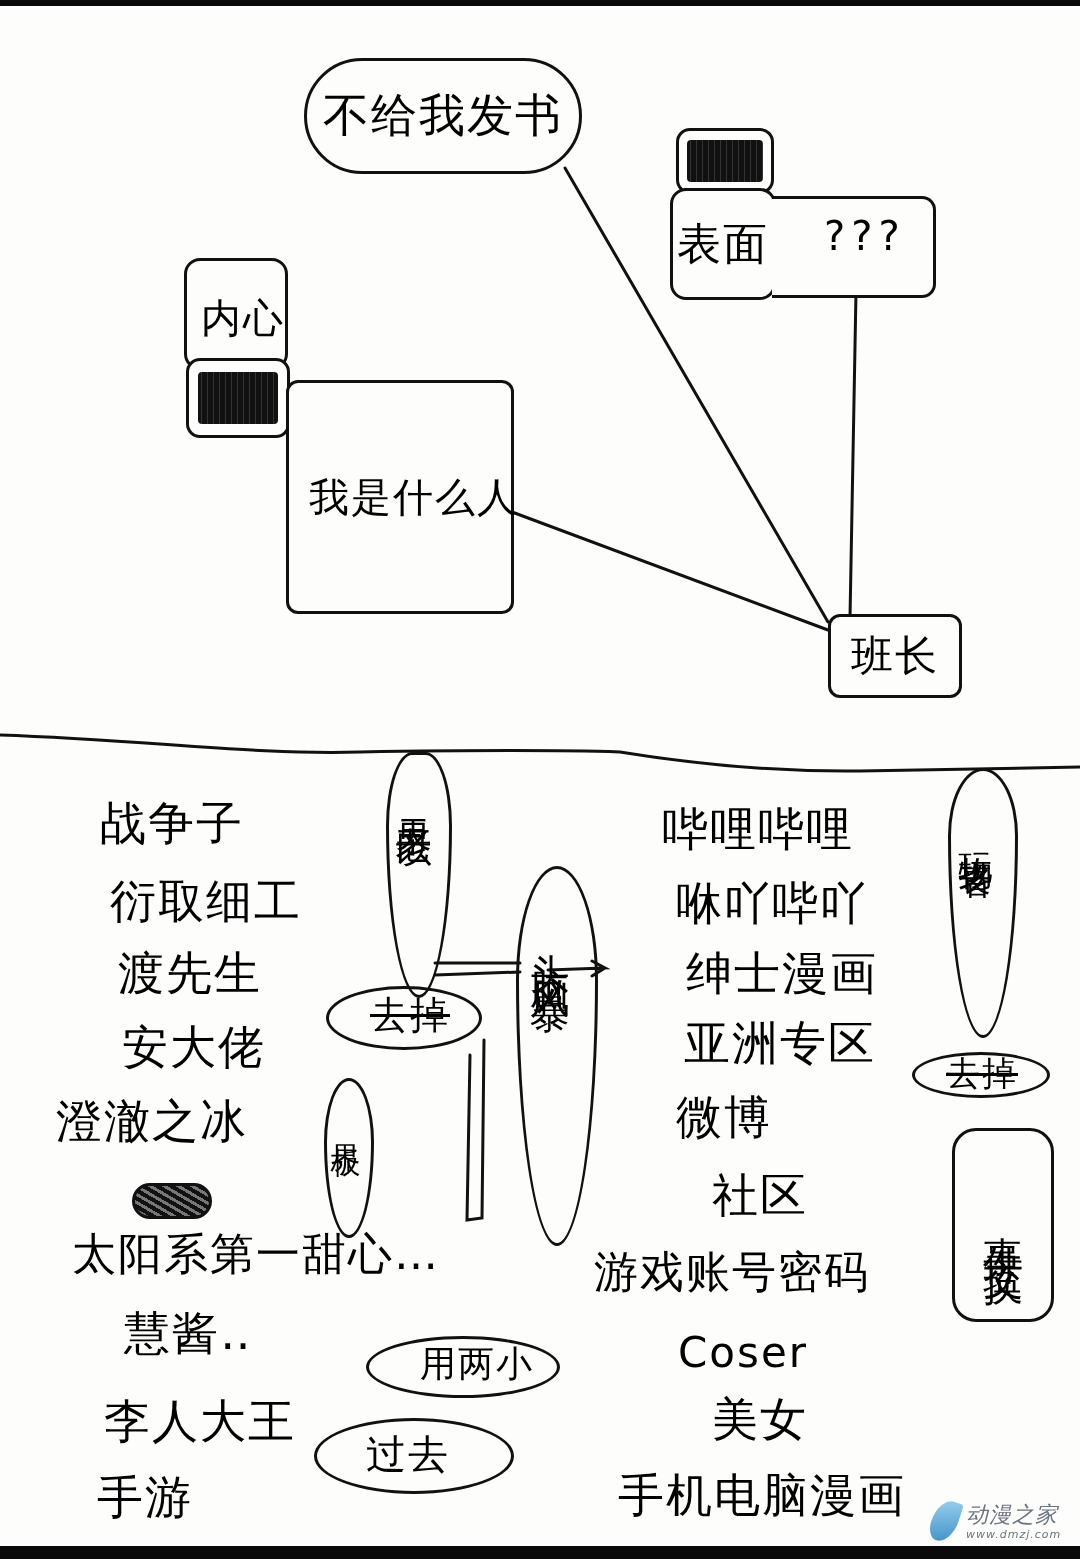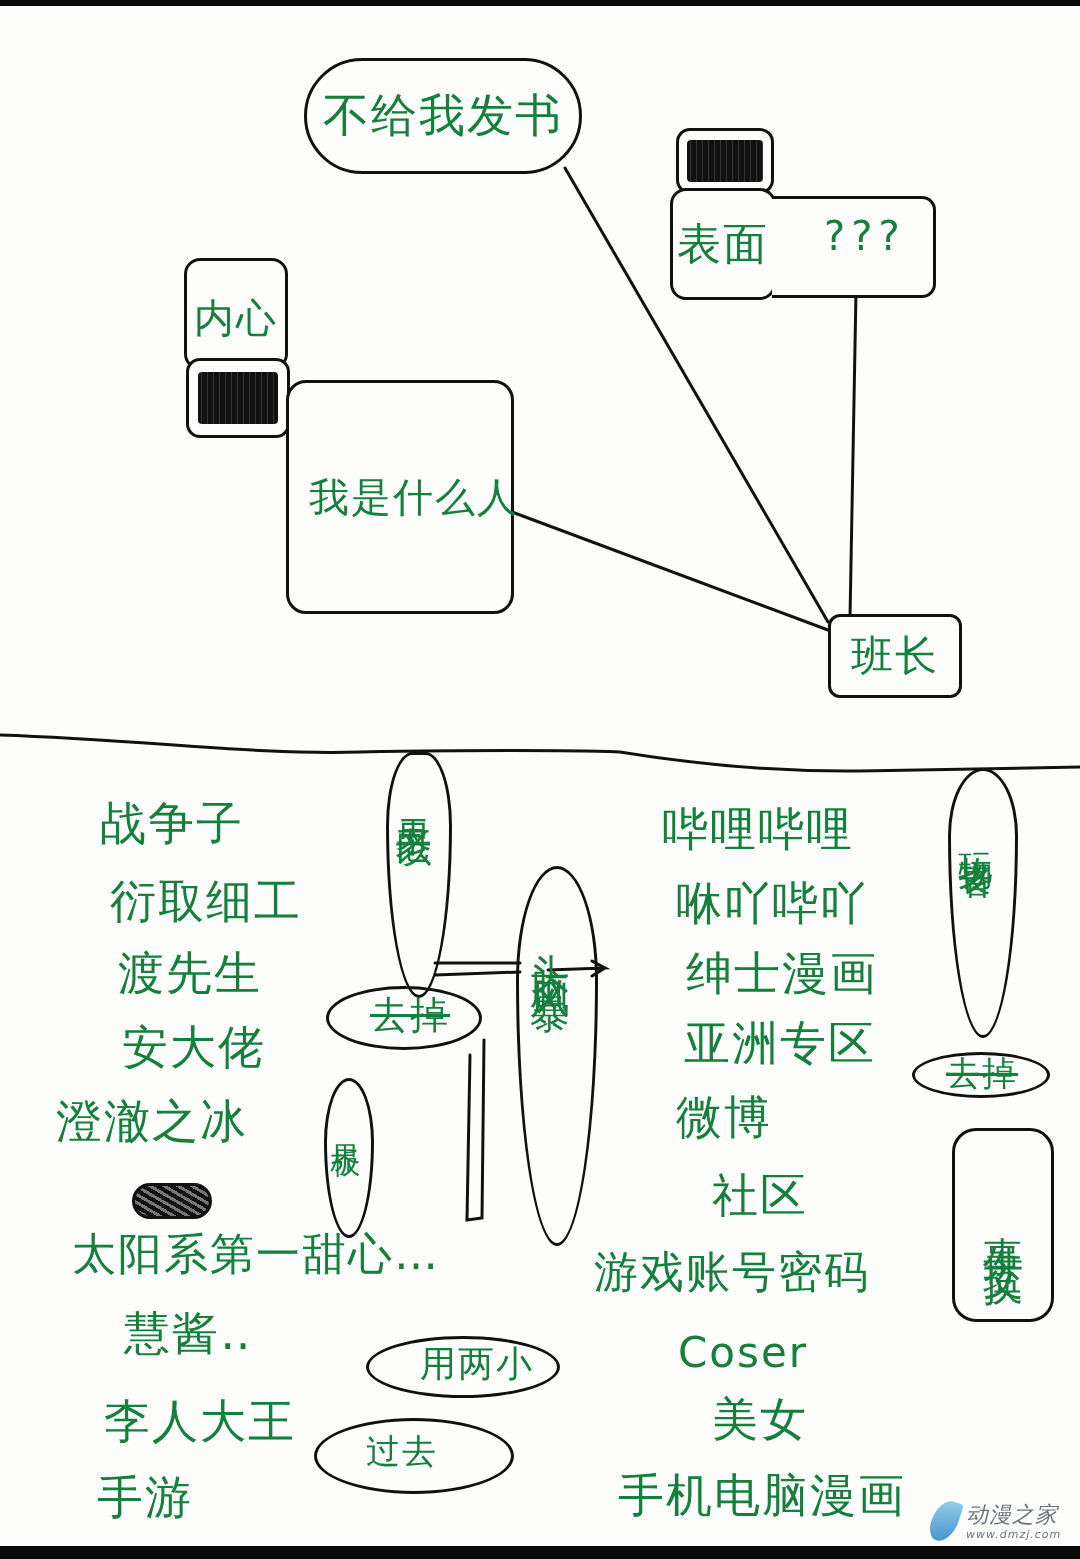--- a/index.html
+++ b/index.html
@@ -5,21 +5,21 @@
     html, body { margin: 0; padding: 0; }
     body {
       width: 1080px; height: 1559px; position: relative; overflow: hidden;
       background: #fdfdfb;
       font-family: "DejaVu Sans", sans-serif;
       color: #111;
     }
     .topbar { position: absolute; left: 0; top: 0; width: 1080px; height: 6px; background: #0a0a0a; }
     .bottombar { position: absolute; left: 0; top: 1546px; width: 1080px; height: 13px; background: #0a0a0a; }
     svg.lines { position: absolute; left: 0; top: 0; width: 1080px; height: 1559px; }
-    .hand { font-family: "DejaVu Sans", sans-serif; font-weight: 400; letter-spacing: 2px; color: #15803d; white-space: nowrap; }
+    .hand { font-family: "DejaVu Sans", sans-serif; font-weight: 400; letter-spacing: 2px; color: #000000; white-space: nowrap; }
     .box {
       position: absolute; border: 3px solid #111; background: #fdfdfb;
       border-radius: 16px; box-sizing: border-box;
       display: flex; align-items: center; justify-content: center;
     }
     .redact {
       position: absolute; border: 3px solid #111; border-radius: 14px; box-sizing: border-box; background: #fdfdfb;
       display: flex; align-items: center; justify-content: center;
     }
     .redact .scribble {
@@ -59,28 +59,28 @@
     <path d="M435 963 L520 963 M435 975 L520 972 M548 970 L605 968 L592 961 M605 968 L592 976"></path>
 
     <path d="M470 1055 L467 1220 L482 1218 L484 1040"></path>
   </g>
 </svg>
 
 <div class="box" style="left:304px; top:58px; width:278px; height:116px; border-radius:58px;">
   <span class="hand" style="font-size:46px;">不给我发书</span>
 </div>
 
-<div class="box" style="left:184px; top:258px; width:104px; height:112px; align-items:flex-start; padding-top:30px;">
+<div class="box" style="left:184px; top:258px; width:104px; height:112px; align-items:flex-start; padding-top:30px;justify-content:flex-end;">
   <span class="hand" style="font-size:40px;">内心</span>
 </div>
 <div class="redact" style="left:186px; top:358px; width:104px; height:80px;">
   <div class="scribble"></div>
 </div>
 
-<div class="box" style="left:286px; top:380px; width:228px; height:234px; border-radius:20px; flex-direction:column; align-items:flex-start; padding-left:20px; gap:22px;">
+<div class="box" style="left:286px; top:380px; width:228px; height:234px; border-radius:12px; flex-direction:column; align-items:flex-start; padding-left:20px; gap:22px;">
   <span class="hand" style="font-size:40px;">我是什么人</span>
 </div>
 
 <div class="redact" style="left:676px; top:128px; width:98px; height:66px;">
   <div class="scribble"></div>
 </div>
 <div class="box" style="left:670px; top:188px; width:106px; height:112px;">
   <span class="hand" style="font-size:44px;">表面</span>
 </div>
 <div class="box" style="left:772px; top:196px; width:164px; height:102px; border-left:none; border-radius:0 14px 14px 0; justify-content:flex-start; padding-left:52px; align-items:flex-start; padding-top:14px;">
@@ -111,21 +111,21 @@
 <div class="ellipse" style="left:324px; top:1078px; width:50px; height:160px; border-radius:50% 50% 50% 50% / 40% 40% 60% 60%;"></div>
 <span class="vtxt hand" style="left:328px; top:1120px; font-size:30px;">界板</span>
 
 <div class="ellipse" style="left:516px; top:866px; width:82px; height:380px; border-radius:50% 50% 50% 50% / 30% 30% 70% 70%;"></div>
 <span class="vtxt hand" style="left:526px; top:922px; font-size:40px; line-height:1.2; letter-spacing:14px;">头脑风暴</span>
 
 <div class="ellipse" style="left:366px; top:1336px; width:194px; height:62px;"></div>
 <span class="txt hand" style="left:420px; top:1346px; font-size:36px;">用两小</span>
 
 <div class="ellipse" style="left:314px; top:1418px; width:200px; height:76px;"></div>
-<span class="txt hand" style="left:366px; top:1434px; font-size:34px;">过去</span>
+<span class="txt hand" style="left:366px; top:1434px; font-size:40px;">过去</span>
 
 <span class="txt hand" style="left:662px; top:806px;">哔哩哔哩</span>
 <span class="txt hand" style="left:676px; top:880px;">咻吖哔吖</span>
 <span class="txt hand" style="left:686px; top:950px;">绅士漫画</span>
 <span class="txt hand" style="left:684px; top:1020px;text-align:right;">亚洲专区</span>
 <span class="txt hand" style="left:676px; top:1094px;">微博</span>
 <span class="txt hand" style="left:712px; top:1172px;">社区</span>
 <span class="txt hand" style="left:594px; top:1250px; font-size:44px;">游戏账号密码</span>
 <span class="txt hand" style="left:678px; top:1332px; font-size:42px;">Coser</span>
 <span class="txt hand" style="left:712px; top:1396px;">美女</span>

